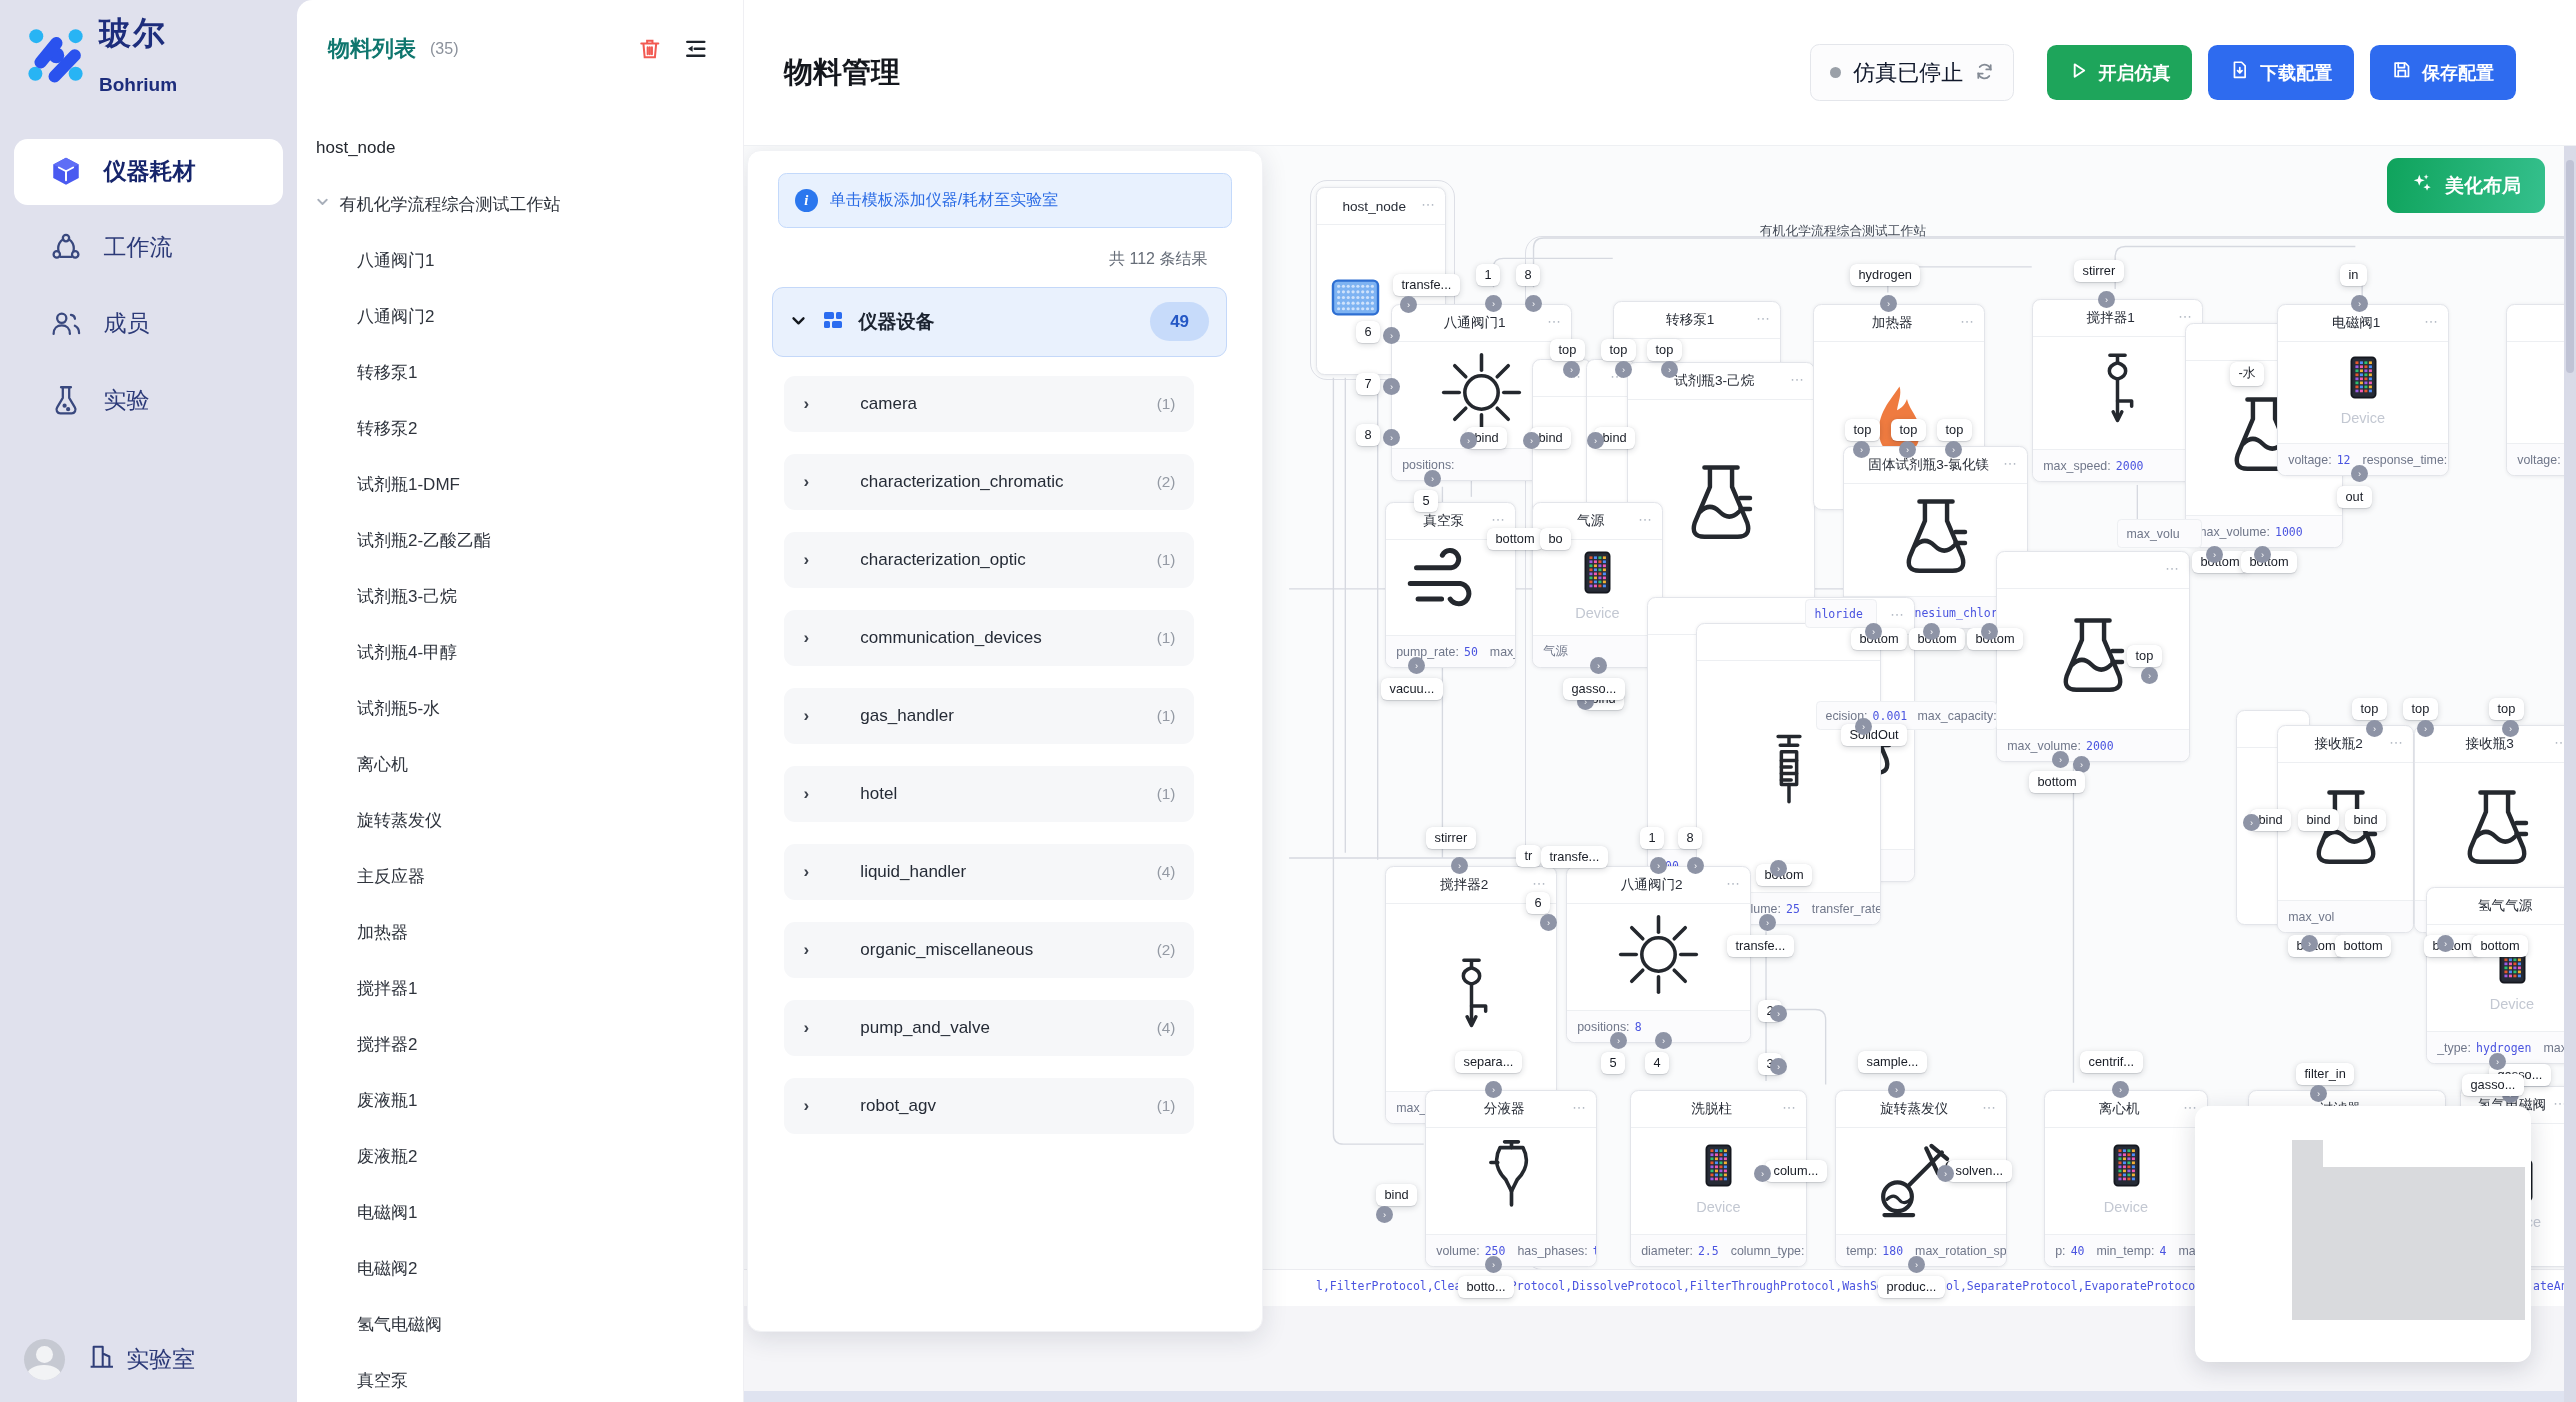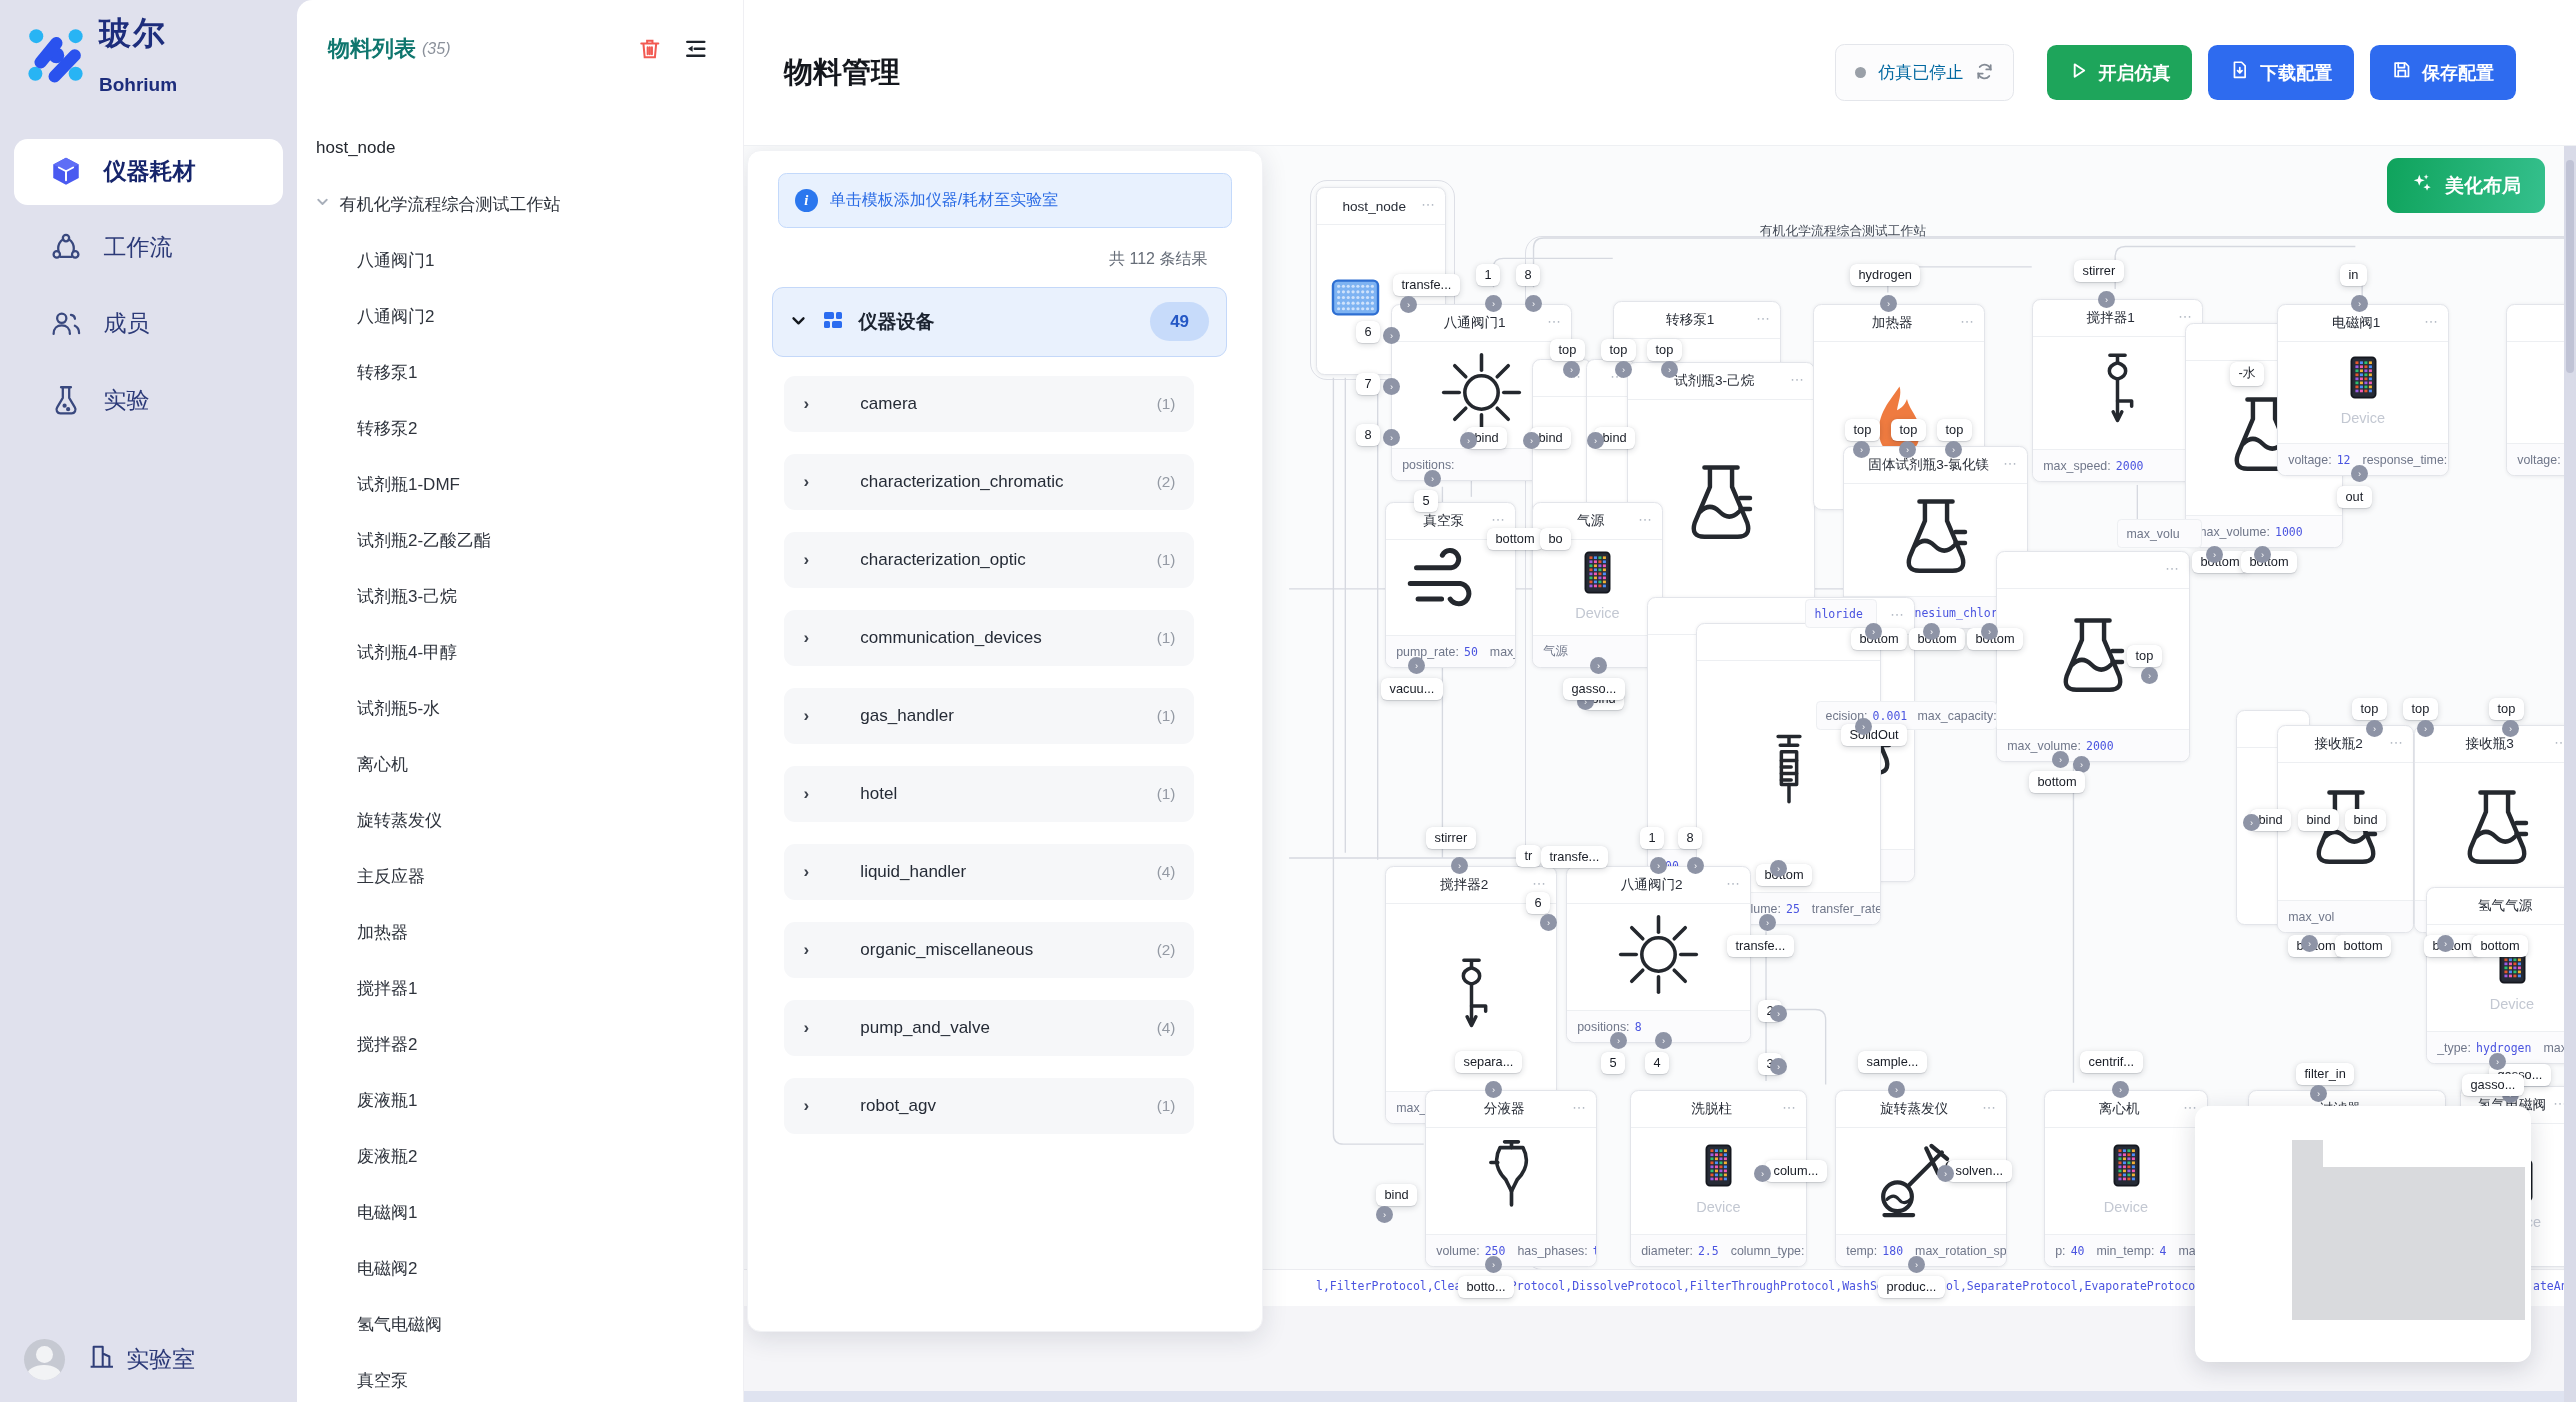--- a/index.html
+++ b/index.html
@@ -20,37 +20,37 @@
   .side-foot{position:absolute;left:24px;bottom:22px;display:flex;align-items:center;gap:22px;}
   .avatar{width:41px;height:41px;border-radius:50%;background:#c6c9d2;position:relative;overflow:hidden;}
   .avatar::before{content:"";position:absolute;left:12px;top:6.8px;width:17px;height:17px;border-radius:50%;background:#f2f3f5;}
   .avatar::after{content:"";position:absolute;left:3.4px;top:25.6px;width:34px;height:20.4px;border-radius:50%;background:#f2f3f5;}
   .side-foot .lab{display:flex;align-items:center;gap:10.2px;font-size:23px;color:#2c3a78;}
   
   .treepanel{width:446px;flex:0 0 446px;background:#fff;border-radius:15.3px 0 0 0;position:relative;
              border-right:0.9px solid #efeff3;overflow:hidden;}
   .tree-head{display:flex;align-items:center;padding:34px 34px 0 31px;}
   .tree-title{font-size:22px;font-weight:700;color:#0f766e;}
-  .tree-count{font-size:16px;color:#8b919b;margin-left:6px;font-style:italic;}
+  .tree-count{font-size:16px;color:#8b919b;margin-left:14px;}
   .tree-head .sp{flex:1;}
   .thicon{width:25.6px;height:25.6px;margin-left:20.4px;cursor:pointer;}
   .tree-list{margin-top:56px;}
   .trow{height:56px;display:flex;align-items:center;font-size:17px;color:#2e333c;cursor:pointer;white-space:nowrap;}
   .trow.root{padding-left:19px;color:#23272e;}
   .trow.grp{padding-left:17px;gap:8.5px;}
   .trow.child{padding-left:60px;}
   
   .main{flex:1;display:flex;flex-direction:column;background:#fff;min-width:0;}
   .mhead{height:145px;flex:0 0 145px;display:flex;align-items:center;padding:0 60px 0 40px;}
   .mtitle{font-size:29px;font-weight:700;color:#14171d;}
   .mhead .sp{flex:1;}
   .statuspill{height:55px;display:flex;align-items:center;gap:12px;padding:0 19px;border:1.3px solid #e4e6eb;
               border-radius:9.4px;background:#fcfcfd;margin-right:17px;}
   .sdot{width:11px;height:11px;border-radius:50%;background:#9aa0a8;}
-  .stxt{font-size:17px;color:#0369a1;}
+  .stxt{font-size:22px;color:#0f172a;}
   .btn{height:55px;display:flex;align-items:center;gap:10.2px;padding:0 22px;border-radius:9.4px;color:#fff;
        font-size:18px;font-weight:600;cursor:pointer;margin-left:16px;white-space:nowrap;}
   .btn.green{background:#1ea55b;}
   .btn.blue{background:#2e6bef;}
   
   .workspace{position:relative;flex:1;border-top:0.9px solid #eef0f3;overflow:hidden;background:#fafbfc;}
   .scrollstrip{position:absolute;top:0;right:0;bottom:0;width:12px;background:#d9dbe8;z-index:95;}
   .scrollthumb{position:absolute;top:13.6px;left:1.7px;width:8.5px;height:213px;border-radius:4.3px;background:#c0c3d5;}
   
   .tplcard{position:absolute;left:3.4px;top:4.3px;width:514px;height:1180px;background:#fff;border-radius:13.6px;

